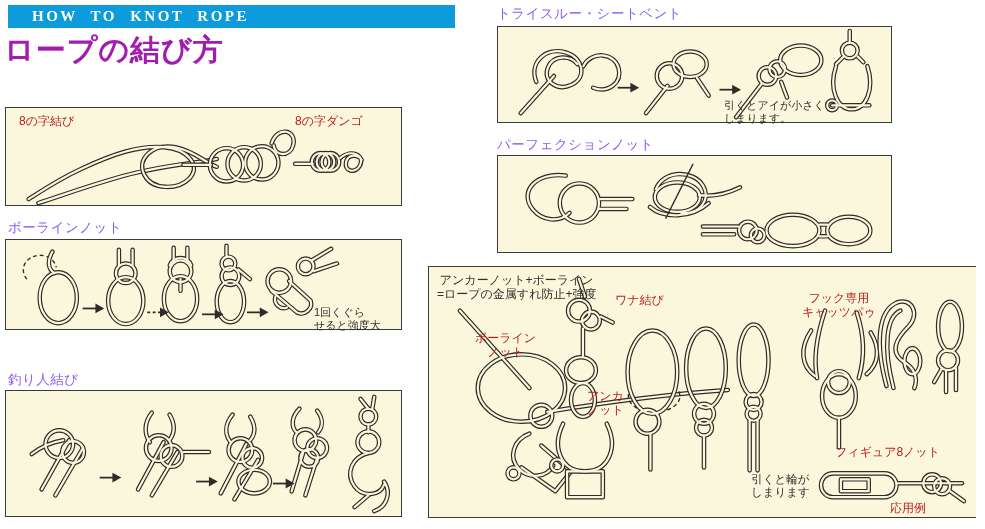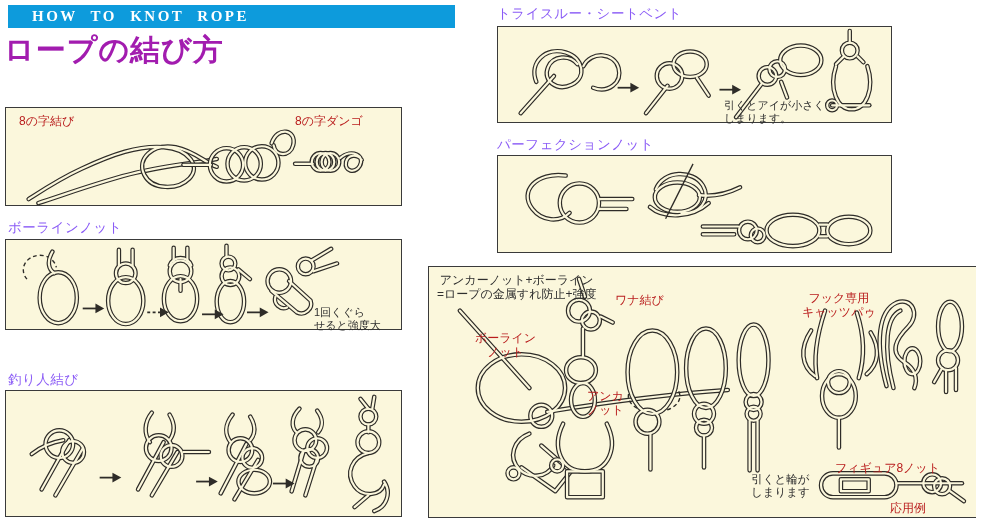--- a/index.html
+++ b/index.html
@@ -369,17 +369,17 @@
 =ロープの金属すれ防止+強度</div>
     <div class="lb ml" style="left:46px;top:64px;">ボーライン
 ノット</div>
     <div class="lb ml" style="left:158px;top:122px;">アンカ
 ノット</div>
     <div class="lb" style="left:186px;top:26px;">ワナ結び</div>
     <div class="lb ml" style="left:373px;top:0;margin-top:24px;">フック専用
 キャッツパゥ</div>
     <div class="nt ml" style="left:322px;top:206px;font-size:11.5px;line-height:13px;">引くと輪が
 しまります</div>
-    <div class="lb" style="left:406px;top:178px;margin-top:16px;">フィギュア8ノット</div>
+    <div class="lb" style="left:406px;top:178px;">フィギュア8ノット</div>
     <div class="lb" style="left:461px;top:234px;">応用例</div>
   </div>
 
 </div>
 
 </body></html>

